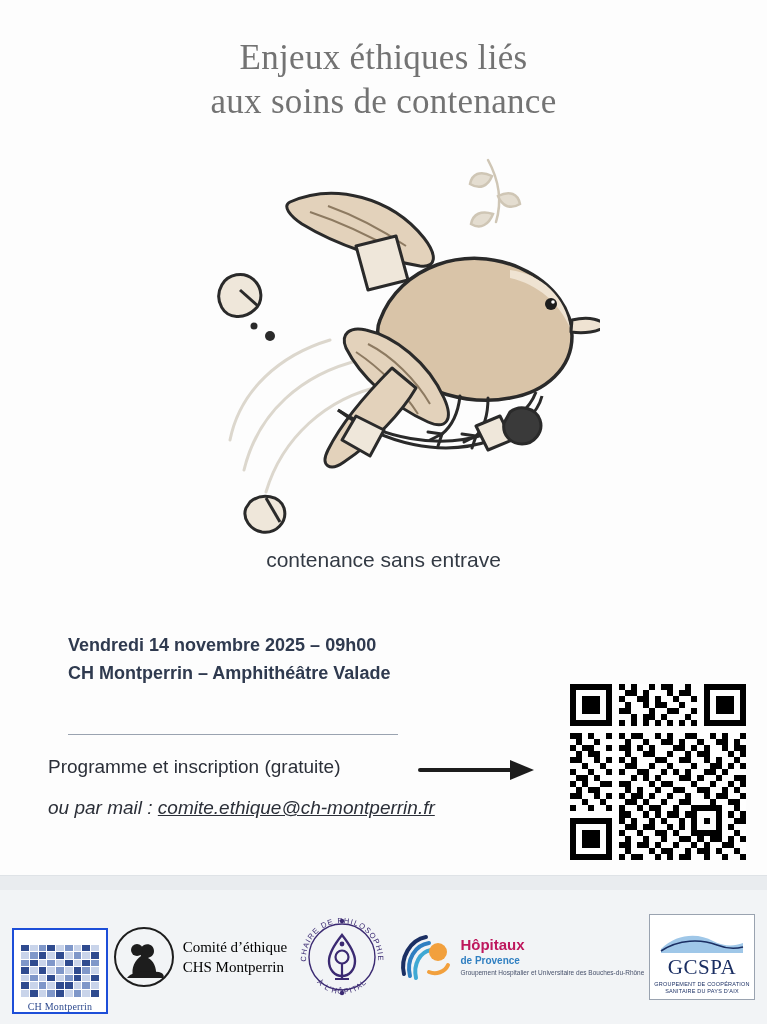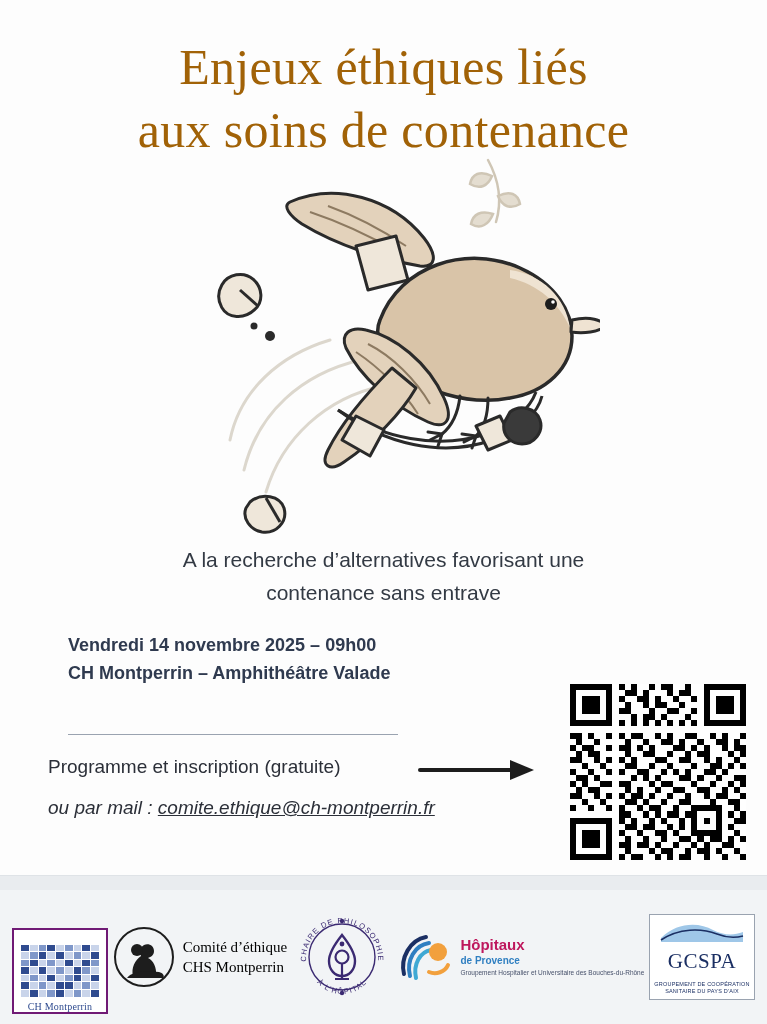--- a/index.html
+++ b/index.html
@@ -29,23 +29,23 @@
   }
 
   
   .title {
     position: absolute;
     top: 36px;
     left: 0;
     width: 767px;
     text-align: center;
     font-family: "Liberation Serif", serif;
-    font-size: 50px;
+    font-size: 35px;
     line-height: 1.25;
-    color: #a16207;
+    color: #737373;
     letter-spacing: 0.3px;
   }
   .title .line {
     display: block;
     white-space: nowrap;
   }
 
   
   .illustration {
     position: absolute;
@@ -158,21 +158,21 @@
   .logo {
     display: flex;
     align-items: center;
     justify-content: center;
   }
 
   
   .logo-chm {
     width: 96px;
     height: 86px;
-    border: 2px solid #701a75;
+    border: 2px solid #1d4ed8;
     box-sizing: border-box;
     display: flex;
     flex-direction: column;
     align-items: center;
     justify-content: flex-start;
     background: #fff;
     padding-top: 15px;
     margin-top: 27px;
   }
   .chm-grid {
@@ -250,21 +250,21 @@
   
   .logo-gcspa {
     width: 106px;
     height: 86px;
     border: 1px solid #9aa3b0;
     box-sizing: border-box;
     background: #fff;
     display: flex;
     flex-direction: column;
     align-items: center;
-    justify-content: space-between;
+    justify-content: flex-end;
     padding: 3px 4px;
   }
   .gcspa-wave { width: 86px; height: 26px; }
   .gcspa-title {
     font-family: "Liberation Serif", serif;
     font-size: 21px;
     color: #1b2f63;
     letter-spacing: 0.5px;
     line-height: 1;
     margin-top: 2px;
@@ -349,21 +349,20 @@
           <path d="M340 272 C 350 264, 366 268, 370 280 C 374 292, 364 304, 352 304 C 340 304, 332 294, 334 283 Z" fill="#3a3a3a"></path>
           <path d="M80 362 C 92 352, 110 356, 114 368 C 118 382, 106 394, 92 392 C 80 390, 72 378, 76 368 Z" fill="#efe7da"></path>
           <path d="M96 358 L 110 382" stroke="#2a2a2a" stroke-width="3" fill="none"></path>
           <circle cx="100" cy="196" r="5" fill="#2a2a2a" stroke="none"></circle>
           <circle cx="84" cy="186" r="3.5" fill="#2a2a2a" stroke="none"></circle>
         </g>
       </svg>
     </div>
 
     <div class="subtitle">
-      <span class="line">A la recherche d’alternatives favorisant une</span>
       <span class="line">contenance sans entrave</span>
     </div>
 
     <div class="details">
       <div class="dline">Vendredi 14 novembre 2025 – 09h00</div>
       <div class="dline">CH Montperrin – Amphithéâtre Valade</div>
     </div>
 
     <div class="rule"></div>
 

